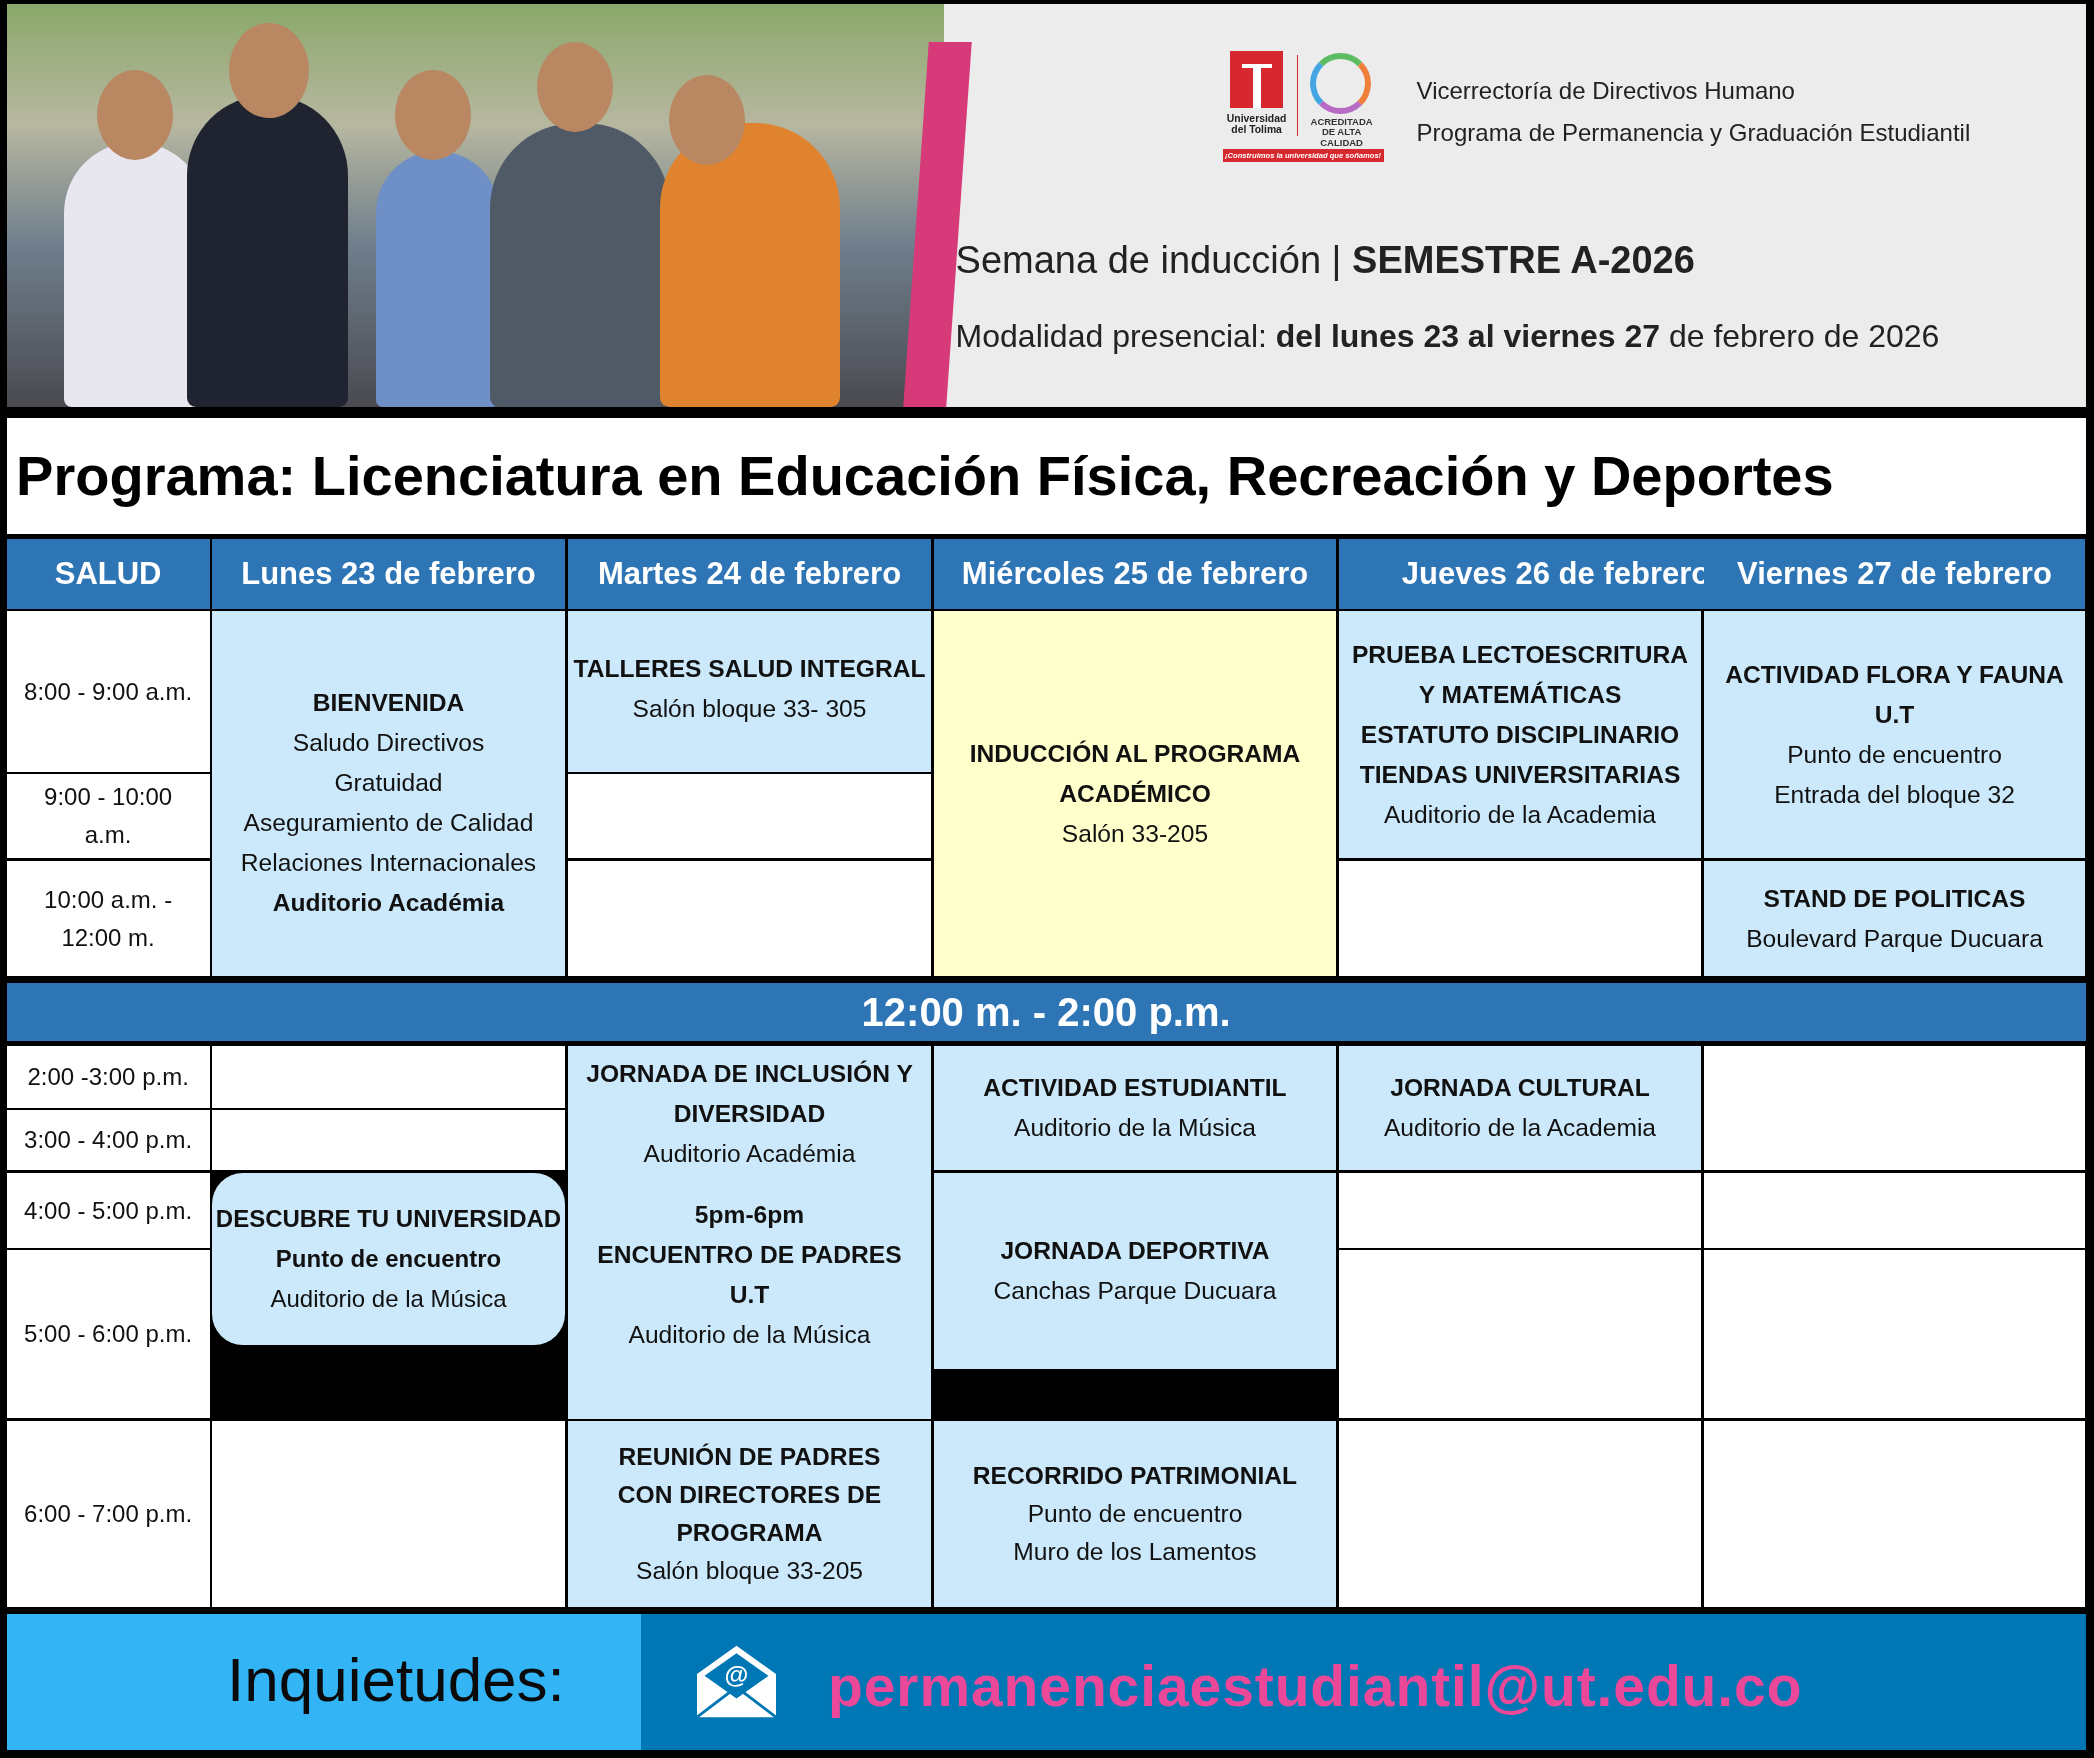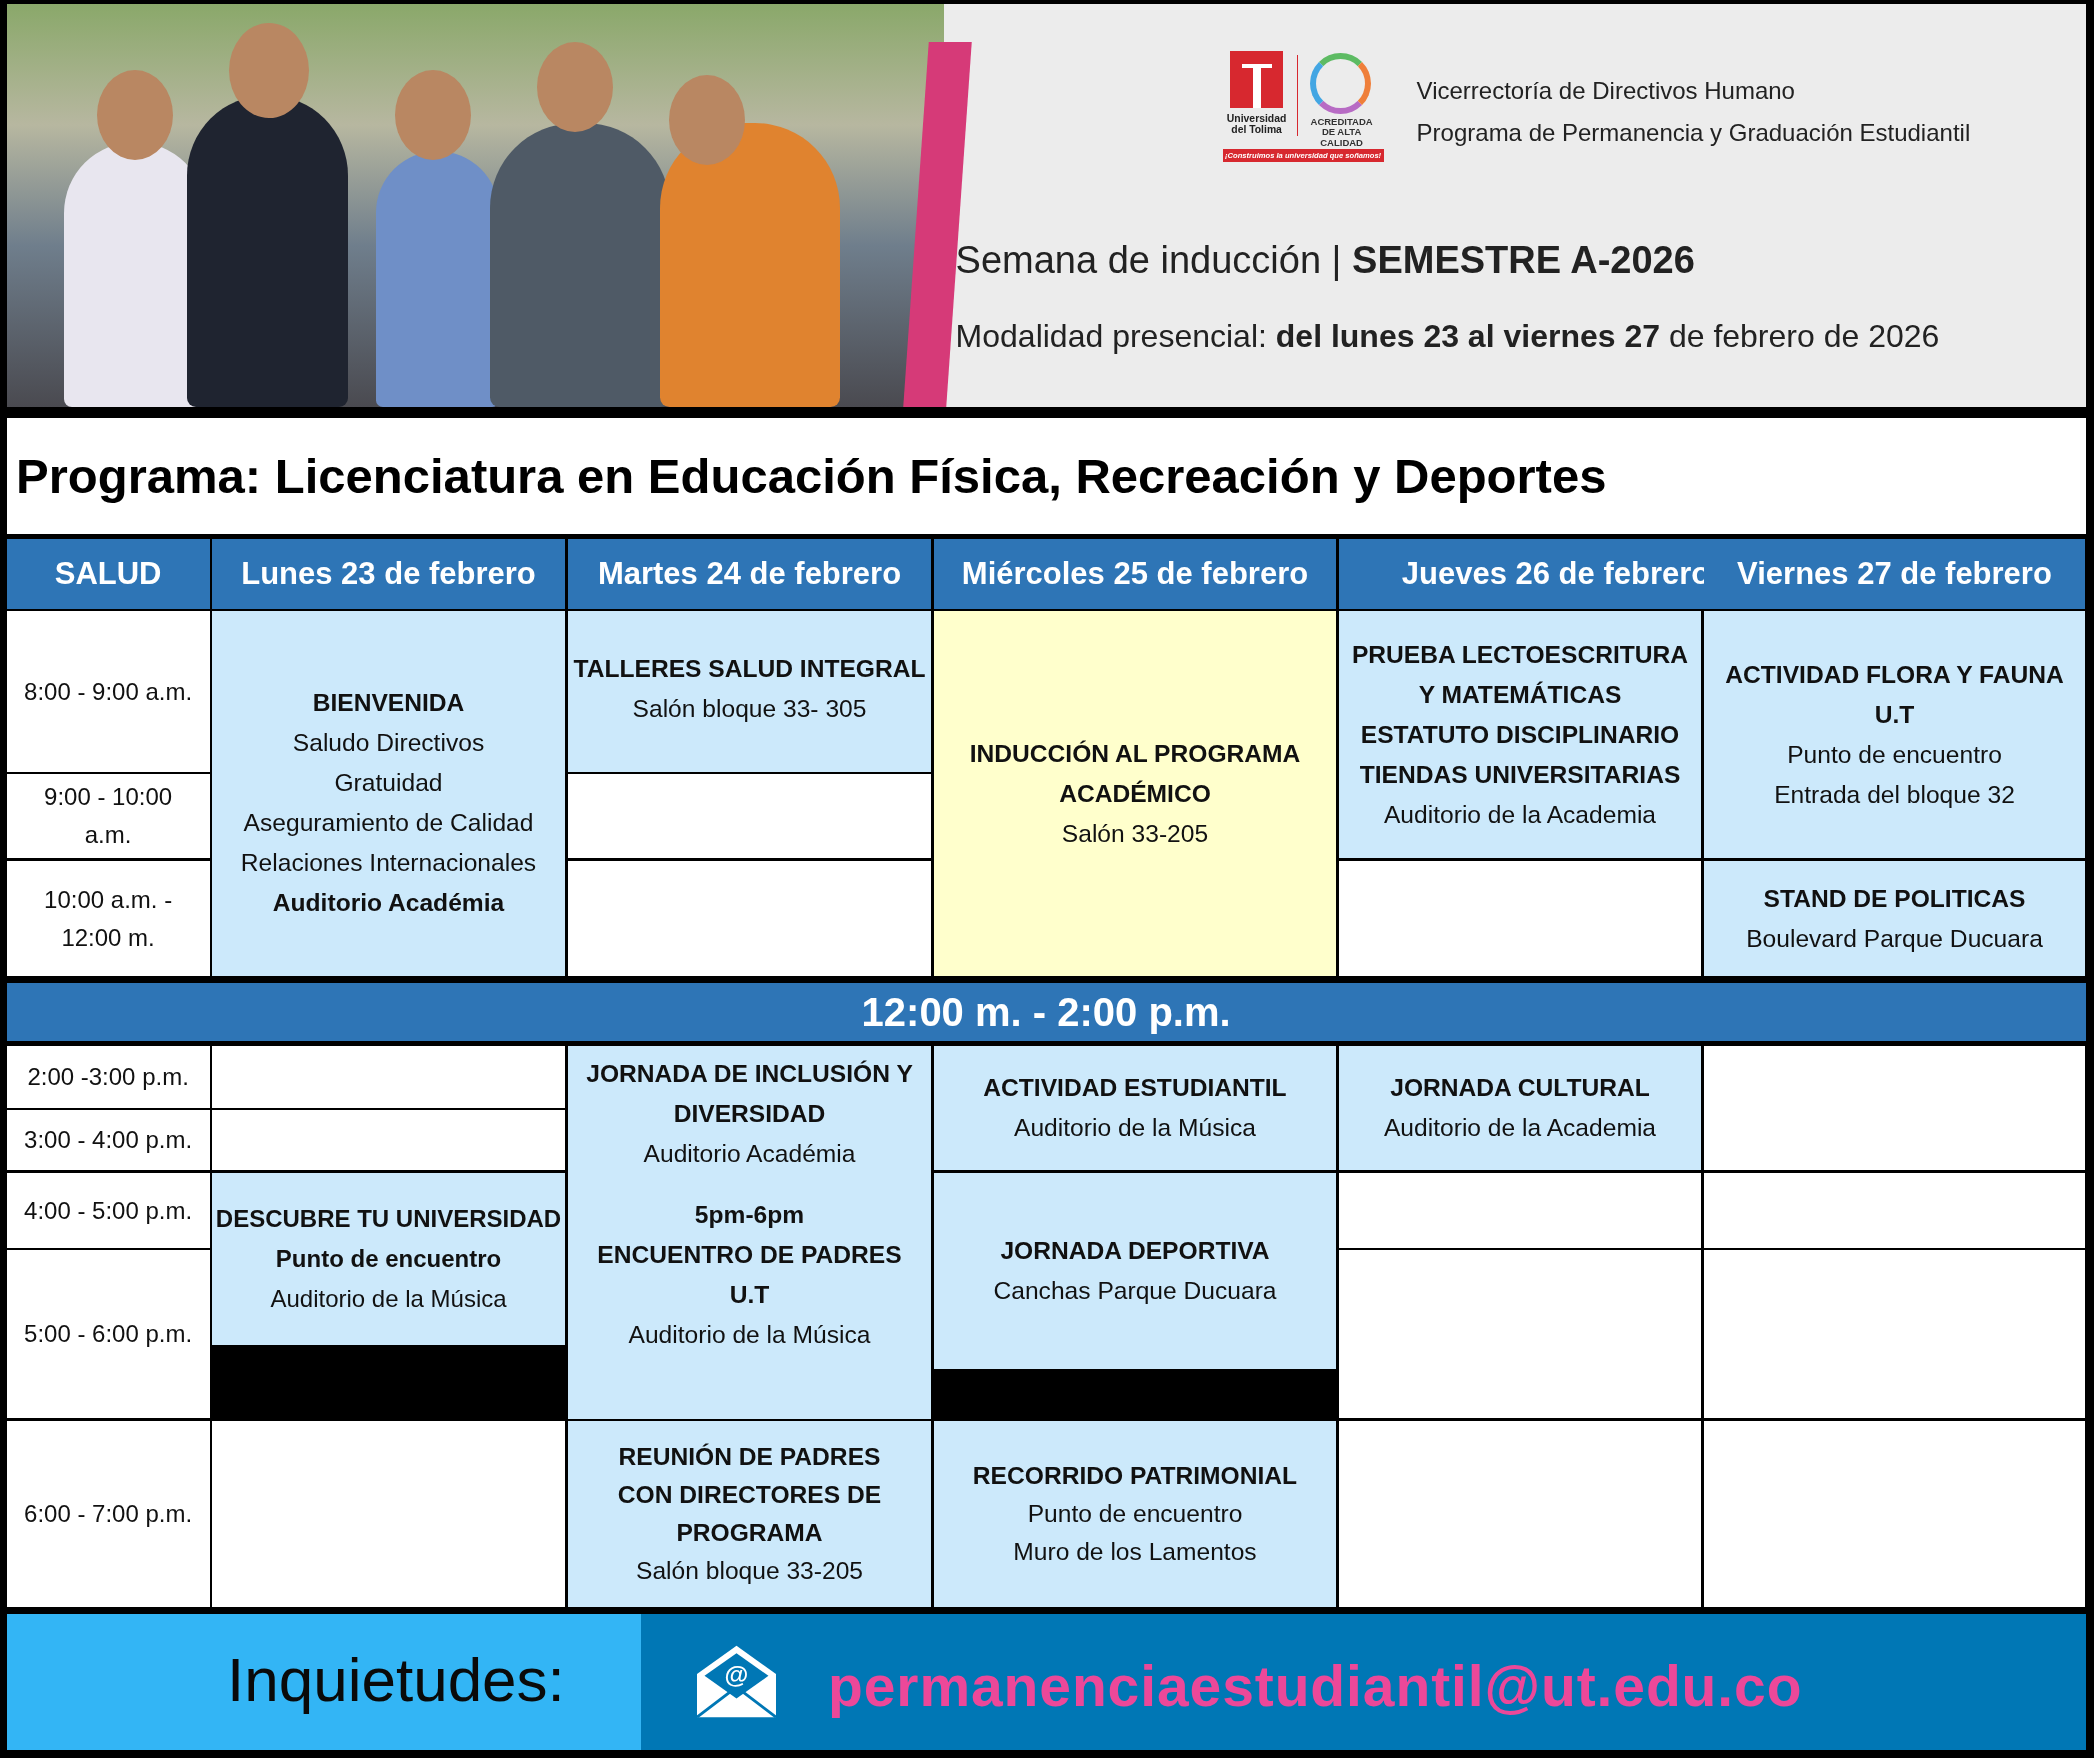--- a/index.html
+++ b/index.html
@@ -17,21 +17,21 @@
   .ut-inner{position:absolute;left:23px;top:17px;width:7.6px;height:40px;background:#fff;}
   .ut-txt{position:absolute;left:0;top:62px;width:68px;font-size:10.4px;font-weight:bold;color:#222;text-align:center;line-height:11.4px;}
   .vline{position:absolute;left:74px;top:3.8px;width:1.9px;height:81px;background:#d7282f;}
   .acc-logo{position:absolute;left:87px;top:1.9px;width:61px;height:61px;border-radius:50%;border:6.6px solid #7b68c9;border-top-color:#5dbb63;border-right-color:#ef7f3a;border-bottom-color:#b76bc4;border-left-color:#43a6e3;box-sizing:border-box;}
   .acc-txt{position:absolute;left:81px;top:66px;width:76px;font-size:9.5px;font-weight:bold;color:#333;text-align:center;line-height:10.4px;}
   .slogan{position:absolute;left:0;top:98px;width:161px;height:13.2px;background:#d7282f;color:#fff;font-size:7.6px;text-align:center;line-height:13.2px;font-style:italic;font-weight:bold;}
   .org{left:1410px;top:66px;font-size:24px;color:#222;line-height:42px;}
   .week{left:949px;top:235px;font-size:38px;color:#222;white-space:nowrap;}
   .modal{left:949px;top:314px;font-size:32px;color:#222;white-space:nowrap;}
   
-  .title{left:6.6px;top:418px;width:2079px;height:116px;background:#fff;font-weight:bold;font-size:49px;color:#000;padding-left:9.5px;line-height:116px;white-space:nowrap;}
+  .title{left:6.6px;top:418px;width:2079px;height:116px;background:#fff;font-weight:bold;font-size:56px;color:#000;padding-left:9.5px;line-height:116px;white-space:nowrap;}
   
   .cell{display:flex;flex-direction:column;justify-content:center;align-items:center;text-align:center;font-size:24.6px;line-height:40px;color:#111;}
   .hdr{background:#2e75b6;color:#fff;font-weight:bold;font-size:31px;}
   .white{background:#fff;}
   .blue{background:#cce9fb;}
   .yellow{background:#ffffcc;}
   .time{font-size:24px;line-height:38px;}
   .b{font-weight:bold;}
   .lunch{left:6.6px;top:983px;width:2079px;height:58px;background:#2e75b6;color:#fff;font-weight:bold;font-size:40px;text-align:center;line-height:58px;}
   
@@ -140,21 +140,21 @@
 <div class="abs lunch">12:00 m. - 2:00 p.m.</div>
 
 <div class="abs cell white time" style="left:6.6px;top:1046px;width:203px;height:62px;">2:00 -3:00 p.m.</div>
 <div class="abs cell white time" style="left:6.6px;top:1110px;width:203px;height:60px;">3:00 - 4:00 p.m.</div>
 <div class="abs cell white time" style="left:6.6px;top:1173px;width:203px;height:75px;">4:00 - 5:00 p.m.</div>
 <div class="abs cell white time" style="left:6.6px;top:1250px;width:203px;height:168px;">5:00 - 6:00 p.m.</div>
 <div class="abs cell white time" style="left:6.6px;top:1421px;width:203px;height:186px;">6:00 - 7:00 p.m.</div>
 
 <div class="abs cell white" style="left:212px;top:1046px;width:353px;height:62px;"></div>
 <div class="abs cell white" style="left:212px;top:1110px;width:353px;height:60px;"></div>
-<div class="abs cell blue" style="left:212px;top:1173px;width:353px;height:172px;">
+<div class="abs cell blue" style="left:212px;top:1173px;width:353px;height:172px;border-radius:31px;">
   <span class="b" style="font-size:24px;">DESCUBRE TU UNIVERSIDAD</span>
   <span class="b" style="font-size:24px;">Punto de encuentro</span>
   <span style="font-size:24px;">Auditorio de la Música</span>
 </div>
 <div class="abs cell white" style="left:212px;top:1421px;width:353px;height:186px;"></div>
 
 <div class="abs cell blue" style="left:568px;top:1046px;width:363px;height:373px;justify-content:flex-start;padding-top:7.6px;">
   <span class="b">JORNADA DE INCLUSIÓN Y</span>
   <span class="b">DIVERSIDAD</span>
   <span>Auditorio Académia</span>

